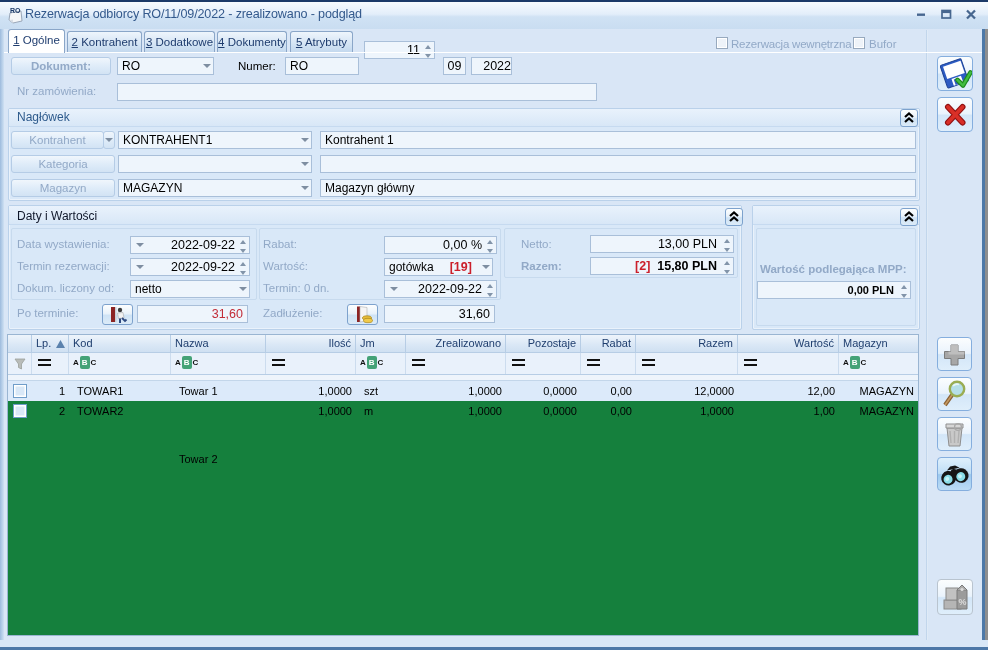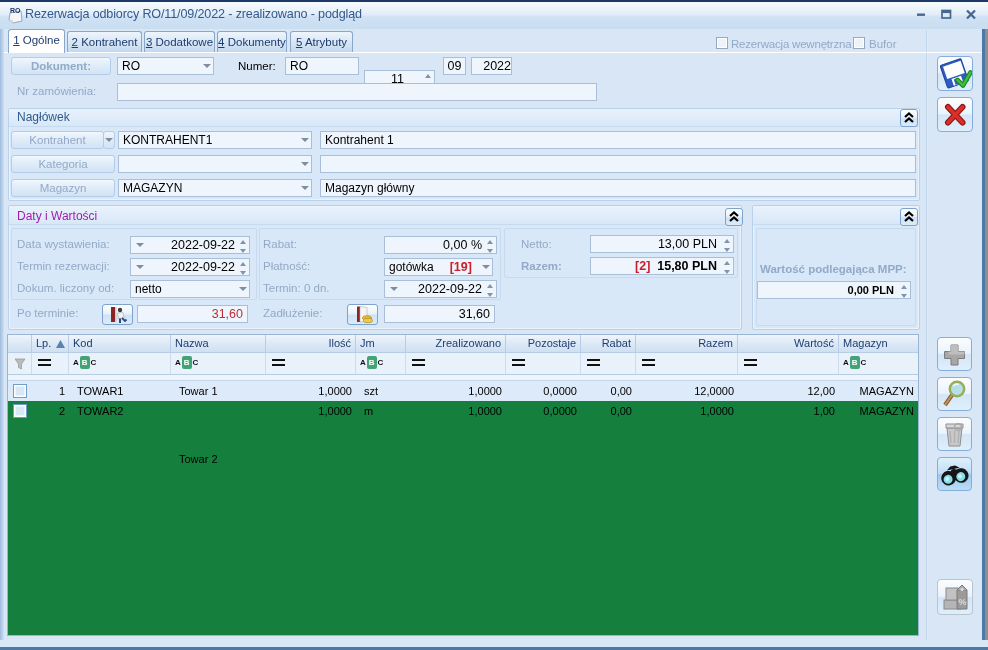--- a/index.html
+++ b/index.html
@@ -86,21 +86,21 @@
 
 <div class="chk" style="left:716px;top:37px;"></div>
 <div class="abs lbl" style="left:731px;top:38px;letter-spacing:-0.2px;">Rezerwacja wewnętrzna</div>
 <div class="chk" style="left:853px;top:37px;"></div>
 <div class="abs lbl" style="left:869px;top:38px;">Bufor</div>
 
 <div class="btnlike" style="left:11px;top:57px;width:100px;">Dokument:</div>
 <div class="field" style="left:117px;top:57px;width:97px;">RO<span class="combo-arrow"></span></div>
 <div class="abs blbl" style="left:238px;top:60px;">Numer:</div>
 <div class="field" style="left:285px;top:57px;width:74px;">RO</div>
-<div class="field" style="left:364px;top:70px;width:71px;text-align:right;padding-right:30px;font-size:12.5px;">11<span class="spin"></span></div>
+<div class="field" style="left:364px;top:41px;width:71px;text-align:right;padding-right:14px;font-size:12.5px;">11<span class="spin"></span></div>
 <div class="field" style="left:443px;top:57px;width:23px;padding:0;text-align:center;font-size:12.5px;">09</div>
 <div class="field" style="left:471px;top:57px;width:41px;text-align:right;padding:0;font-size:12.5px;">2022</div>
 
 <div class="abs lbl" style="left:17px;top:85px;">Nr zamówienia:</div>
 <div class="field" style="left:117px;top:83px;width:480px;"></div>
 
 <div class="group" style="left:8px;top:108px;width:912px;height:93px;"></div>
 <div class="abs" style="left:9px;top:109px;width:910px;height:18px;background:linear-gradient(#e9f2fc,#d8e7f7);border-bottom:1px solid #c6daf0;"></div>
 <div class="abs" style="left:17px;top:110px;color:#2d5a8c;font-size:12px;">Nagłówek</div>
 <div class="colbtn" style="left:900px;top:109px;"><svg width="16" height="16" viewBox="0 0 16 16">
@@ -119,21 +119,21 @@
     <span class="combo-arrow"></span>
   </div>
 <div class="field" style="left:320px;top:155px;width:596px;"></div>
 
 <div class="btnlike" style="left:11px;top:179px;width:104px;font-weight:normal;">Magazyn</div>
 <div class="field" style="left:118px;top:179px;width:194px;">MAGAZYN<span class="combo-arrow"></span></div>
 <div class="field" style="left:320px;top:179px;width:596px;">Magazyn główny</div>
 
 <div class="group" style="left:8px;top:205px;width:734px;height:125px;"></div>
 <div class="abs" style="left:9px;top:206px;width:732px;height:19px;background:linear-gradient(#e9f2fc,#d8e7f7);border-bottom:1px solid #c6daf0;"></div>
-<div class="abs" style="left:17px;top:209px;color:#a21caf;font-size:12px;">Daty i Wartości</div>
+<div class="abs" style="left:17px;top:209px;color:#0f172a;font-size:12px;">Daty i Wartości</div>
 <div class="colbtn" style="left:725px;top:208px;"><svg width="16" height="16" viewBox="0 0 16 16">
       <path d="M4 7 L8 3.5 L12 7 M4 12 L8 8.5 L12 12" fill="none" stroke="#000" stroke-width="2.2"></path>
     </svg></div>
 <div class="subpan" style="left:11px;top:228px;width:246px;height:72px;"></div>
 <div class="subpan" style="left:259px;top:228px;width:242px;height:72px;"></div>
 <div class="subpan" style="left:504px;top:228px;width:234px;height:50px;"></div>
 
 <div class="abs lbl" style="left:17px;top:238px;">Data wystawienia:</div>
 <div class="field" style="left:130px;top:236px;width:120px;text-align:right;padding-right:14px;font-size:12.5px;">2022-09-22<span class="spin"></span><span class="combo-arrow" style="left:5px;right:auto;"></span></div>
 <div class="abs lbl" style="left:17px;top:260px;">Termin rezerwacji:</div>
@@ -146,21 +146,21 @@
  <rect x="12" y="2" width="1.5" height="15" fill="#c9cdd4"></rect>
  <circle cx="17" cy="5" r="2.2" fill="#3c3c3c"></circle>
  <path d="M14.5 8 L20 7.5 L21 13 L15.5 13.5 Z" fill="#f2f2f2" stroke="#9a9a9a" stroke-width="0.5"></path>
  <path d="M16 13.5 L16 18 L18 18 L18 13.5 Z" fill="#2e4a80"></path>
  <path d="M19 13 L22 16 L23.5 14.5" stroke="#2e4a80" stroke-width="1.8" fill="none"></path>
 </svg></div>
 <div class="field" style="left:137px;top:305px;width:111px;text-align:right;color:#c22c38;font-size:12.5px;">31,60</div>
 
 <div class="abs lbl" style="left:263px;top:238px;">Rabat:</div>
 <div class="field" style="left:384px;top:236px;width:113px;text-align:right;padding-right:14px;font-size:12.5px;">0,00 %<span class="spin"></span></div>
-<div class="abs lbl" style="left:263px;top:260px;">Płatność:</div>
+<div class="abs lbl" style="left:263px;top:260px;">Wartość:</div>
 <div class="field" style="left:384px;top:258px;width:109px;">gotówka<span style="color:#cb1f2b;font-weight:bold;margin-left:16px;font-size:12.5px;">[19]</span><span class="combo-arrow"></span></div>
 <div class="abs lbl" style="left:263px;top:282px;">Termin: 0 dn.</div>
 <div class="field" style="left:384px;top:280px;width:113px;text-align:right;padding-right:14px;font-size:12.5px;">2022-09-22<span class="spin"></span><span class="combo-arrow" style="left:5px;right:auto;"></span></div>
 <div class="abs lbl" style="left:263px;top:307px;">Zadłużenie:</div>
 <div class="colbtn" style="left:347px;top:304px;width:31px;height:21px;"><svg width="29" height="19" viewBox="0 0 29 19">
  <path d="M9 1.5 L12 1.5 L12 17 L9 17 Z" fill="#8c2424"></path>
  <path d="M12 1.5 L19 2.5 L19 16 L12 17 Z" fill="#f5f5f5" stroke="#b0b0b0" stroke-width="0.6"></path>
  <ellipse cx="19" cy="13" rx="4.5" ry="2.2" fill="#e7bd3a" stroke="#a8851a" stroke-width="0.7"></ellipse>
  <ellipse cx="20" cy="15.5" rx="4.5" ry="2.2" fill="#f0ca4a" stroke="#a8851a" stroke-width="0.7"></ellipse>
 </svg></div>

